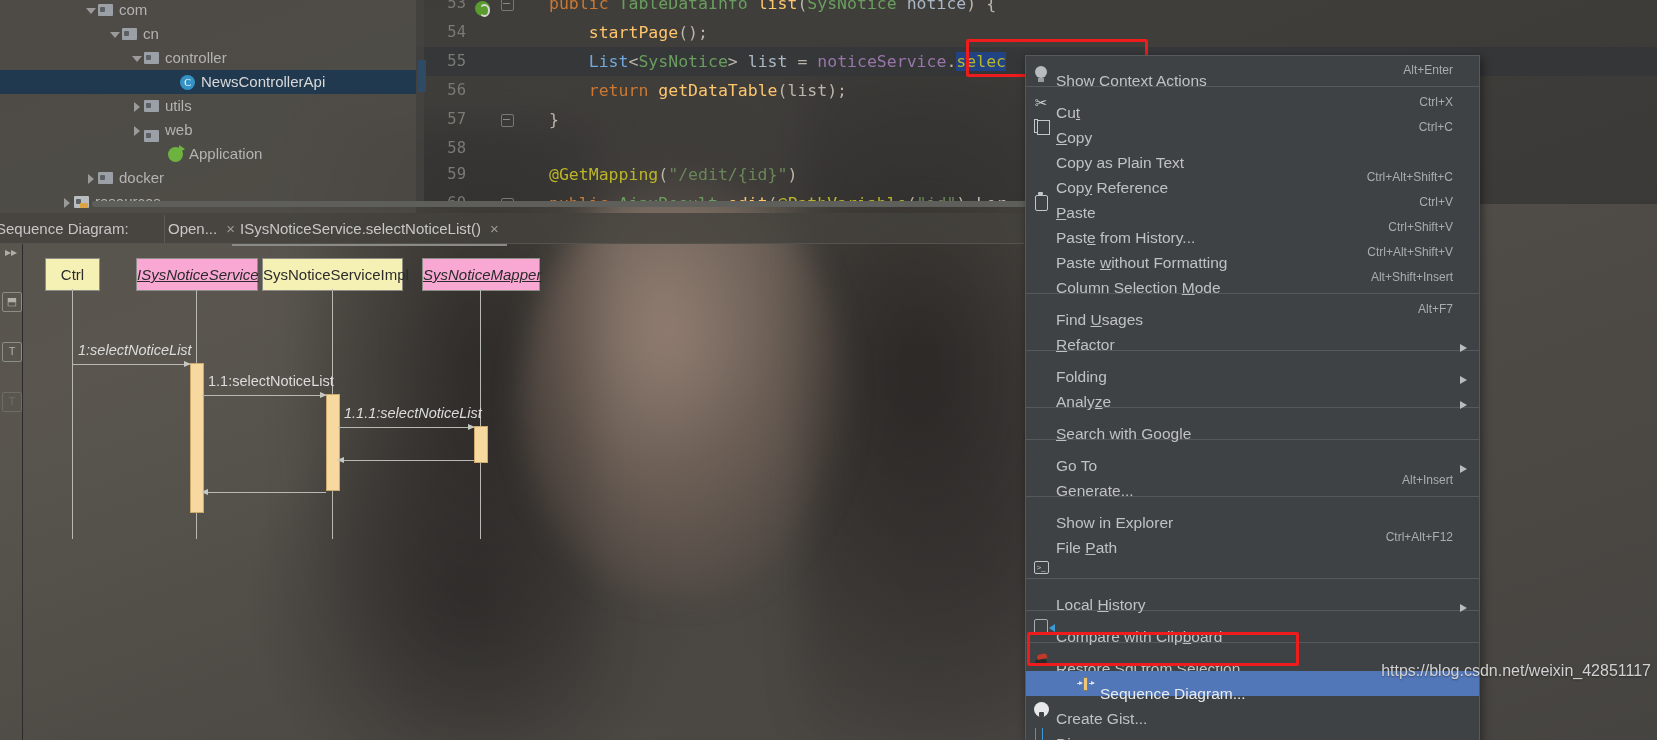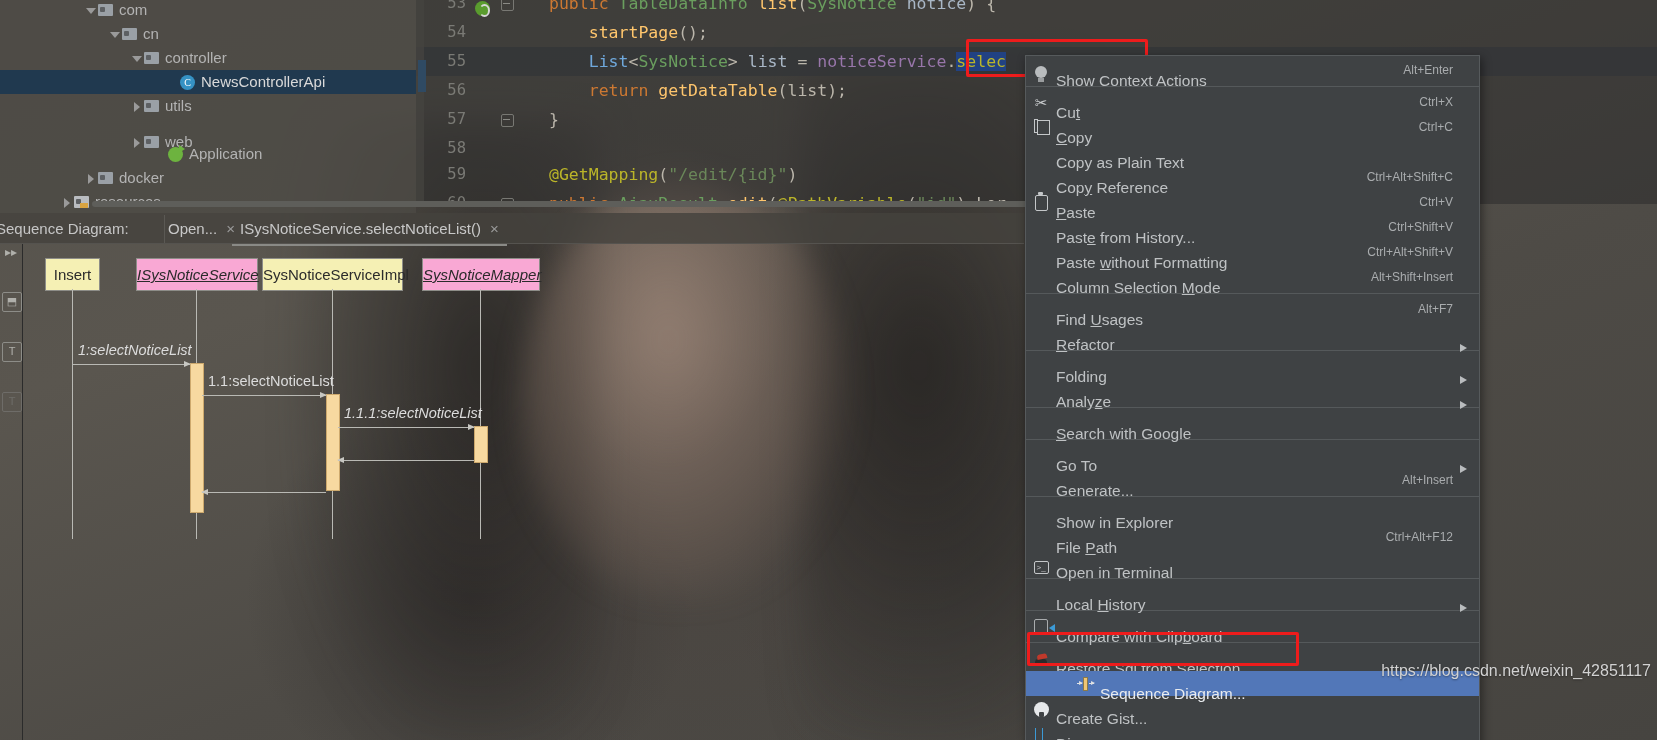--- a/index.html
+++ b/index.html
@@ -299,21 +299,21 @@
       <div class="tw"></div>
       <div class="ico-class">C</div>
       <span class="tree-label">NewsControllerApi</span>
     </div>
     <div class="tree-row" style="top: 94px; position: absolute; left: 0px; width: 416px;">
       <div style="width: 130px; flex: 0 0 130px;"></div>
       <div class="tw right"></div>
       <div class="ico-folder"></div>
       <span class="tree-label">utils</span>
     </div>
-    <div class="tree-row" style="top: 130px; position: absolute; left: 0px; width: 416px;">
+    <div class="tree-row" style="top: 118px; position: absolute; left: 0px; width: 416px; align-items: flex-end;">
       <div style="width: 130px; flex: 0 0 130px;"></div>
       <div class="tw right"></div>
       <div class="ico-folder"></div>
       <span class="tree-label">web</span>
     </div>
     <div class="tree-row" style="top: 142px; position: absolute; left: 0px; width: 416px;">
       <div style="width: 154px; flex: 0 0 154px;"></div>
       <div class="tw"></div>
       <div class="ico-spring"></div>
       <span class="tree-label">Application</span>
@@ -365,21 +365,21 @@
 
   <div id="seq-sidebar">
       <div class="side-ico noborder" style="top: 0px;"><span style="font-size:12px;color:#b0b0ab;">▸▸</span></div>
       <div class="side-ico" style="top: 48px;">⬒</div>
       <div class="side-ico" style="top: 98px;">T</div>
       <div class="side-ico ghost" style="top: 148px;">T</div>
     </div>
   <div id="seq-sidebar-line"></div>
 
   <div id="seq-canvas">
-      <div class="lifeline-box yellow" style="left: 22px; top: 14px; width: 53px;">Insert</div>
+      <div class="lifeline-box yellow" style="left: 22px; top: 14px; width: 53px;">Ctrl</div>
       <div class="lifeline-line" style="left: 49px; top: 45px; height: 250px;"></div>
       <div class="lifeline-box green" style="left: 113px; top: 14px; width: 120px;">ISysNoticeService</div>
       <div class="lifeline-line" style="left: 173px; top: 45px; height: 250px;"></div>
       <div class="lifeline-box yellow" style="left: 239px; top: 14px; width: 139px;">SysNoticeServiceImpl</div>
       <div class="lifeline-line" style="left: 309px; top: 45px; height: 250px;"></div>
       <div class="lifeline-box green" style="left: 399px; top: 14px; width: 116px;">SysNoticeMapper</div>
       <div class="lifeline-line" style="left: 457px; top: 45px; height: 250px;"></div>
       <div class="activation" style="left: 167px; top: 119px; height: 148px;"></div>
       <div class="activation" style="left: 303px; top: 150px; height: 95px;"></div>
       <div class="activation" style="left: 451px; top: 182px; height: 35px;"></div>
@@ -504,21 +504,20 @@
       <span class="mi-arrow"></span>
     </div>
     <div class="menu-item">
       <span class="mi-icon"></span>
       <span class="mi-label">File <u>P</u>ath</span>
       <span class="mi-short">Ctrl+Alt+F12</span>
       <span class="mi-arrow"></span>
     </div>
     <div class="menu-item">
       <span class="mi-icon"><span class="g-term">&gt;_</span></span>
-      <span class="mi-label">Open in Terminal</span>
       <span class="mi-short"></span>
       <span class="mi-arrow"></span>
     </div>
     <div class="menu-sep"></div>
     <div class="menu-item">
       <span class="mi-icon"></span>
       <span class="mi-label">Local <u>H</u>istory</span>
       <span class="mi-short"></span>
       <span class="mi-arrow on"></span>
     </div>

